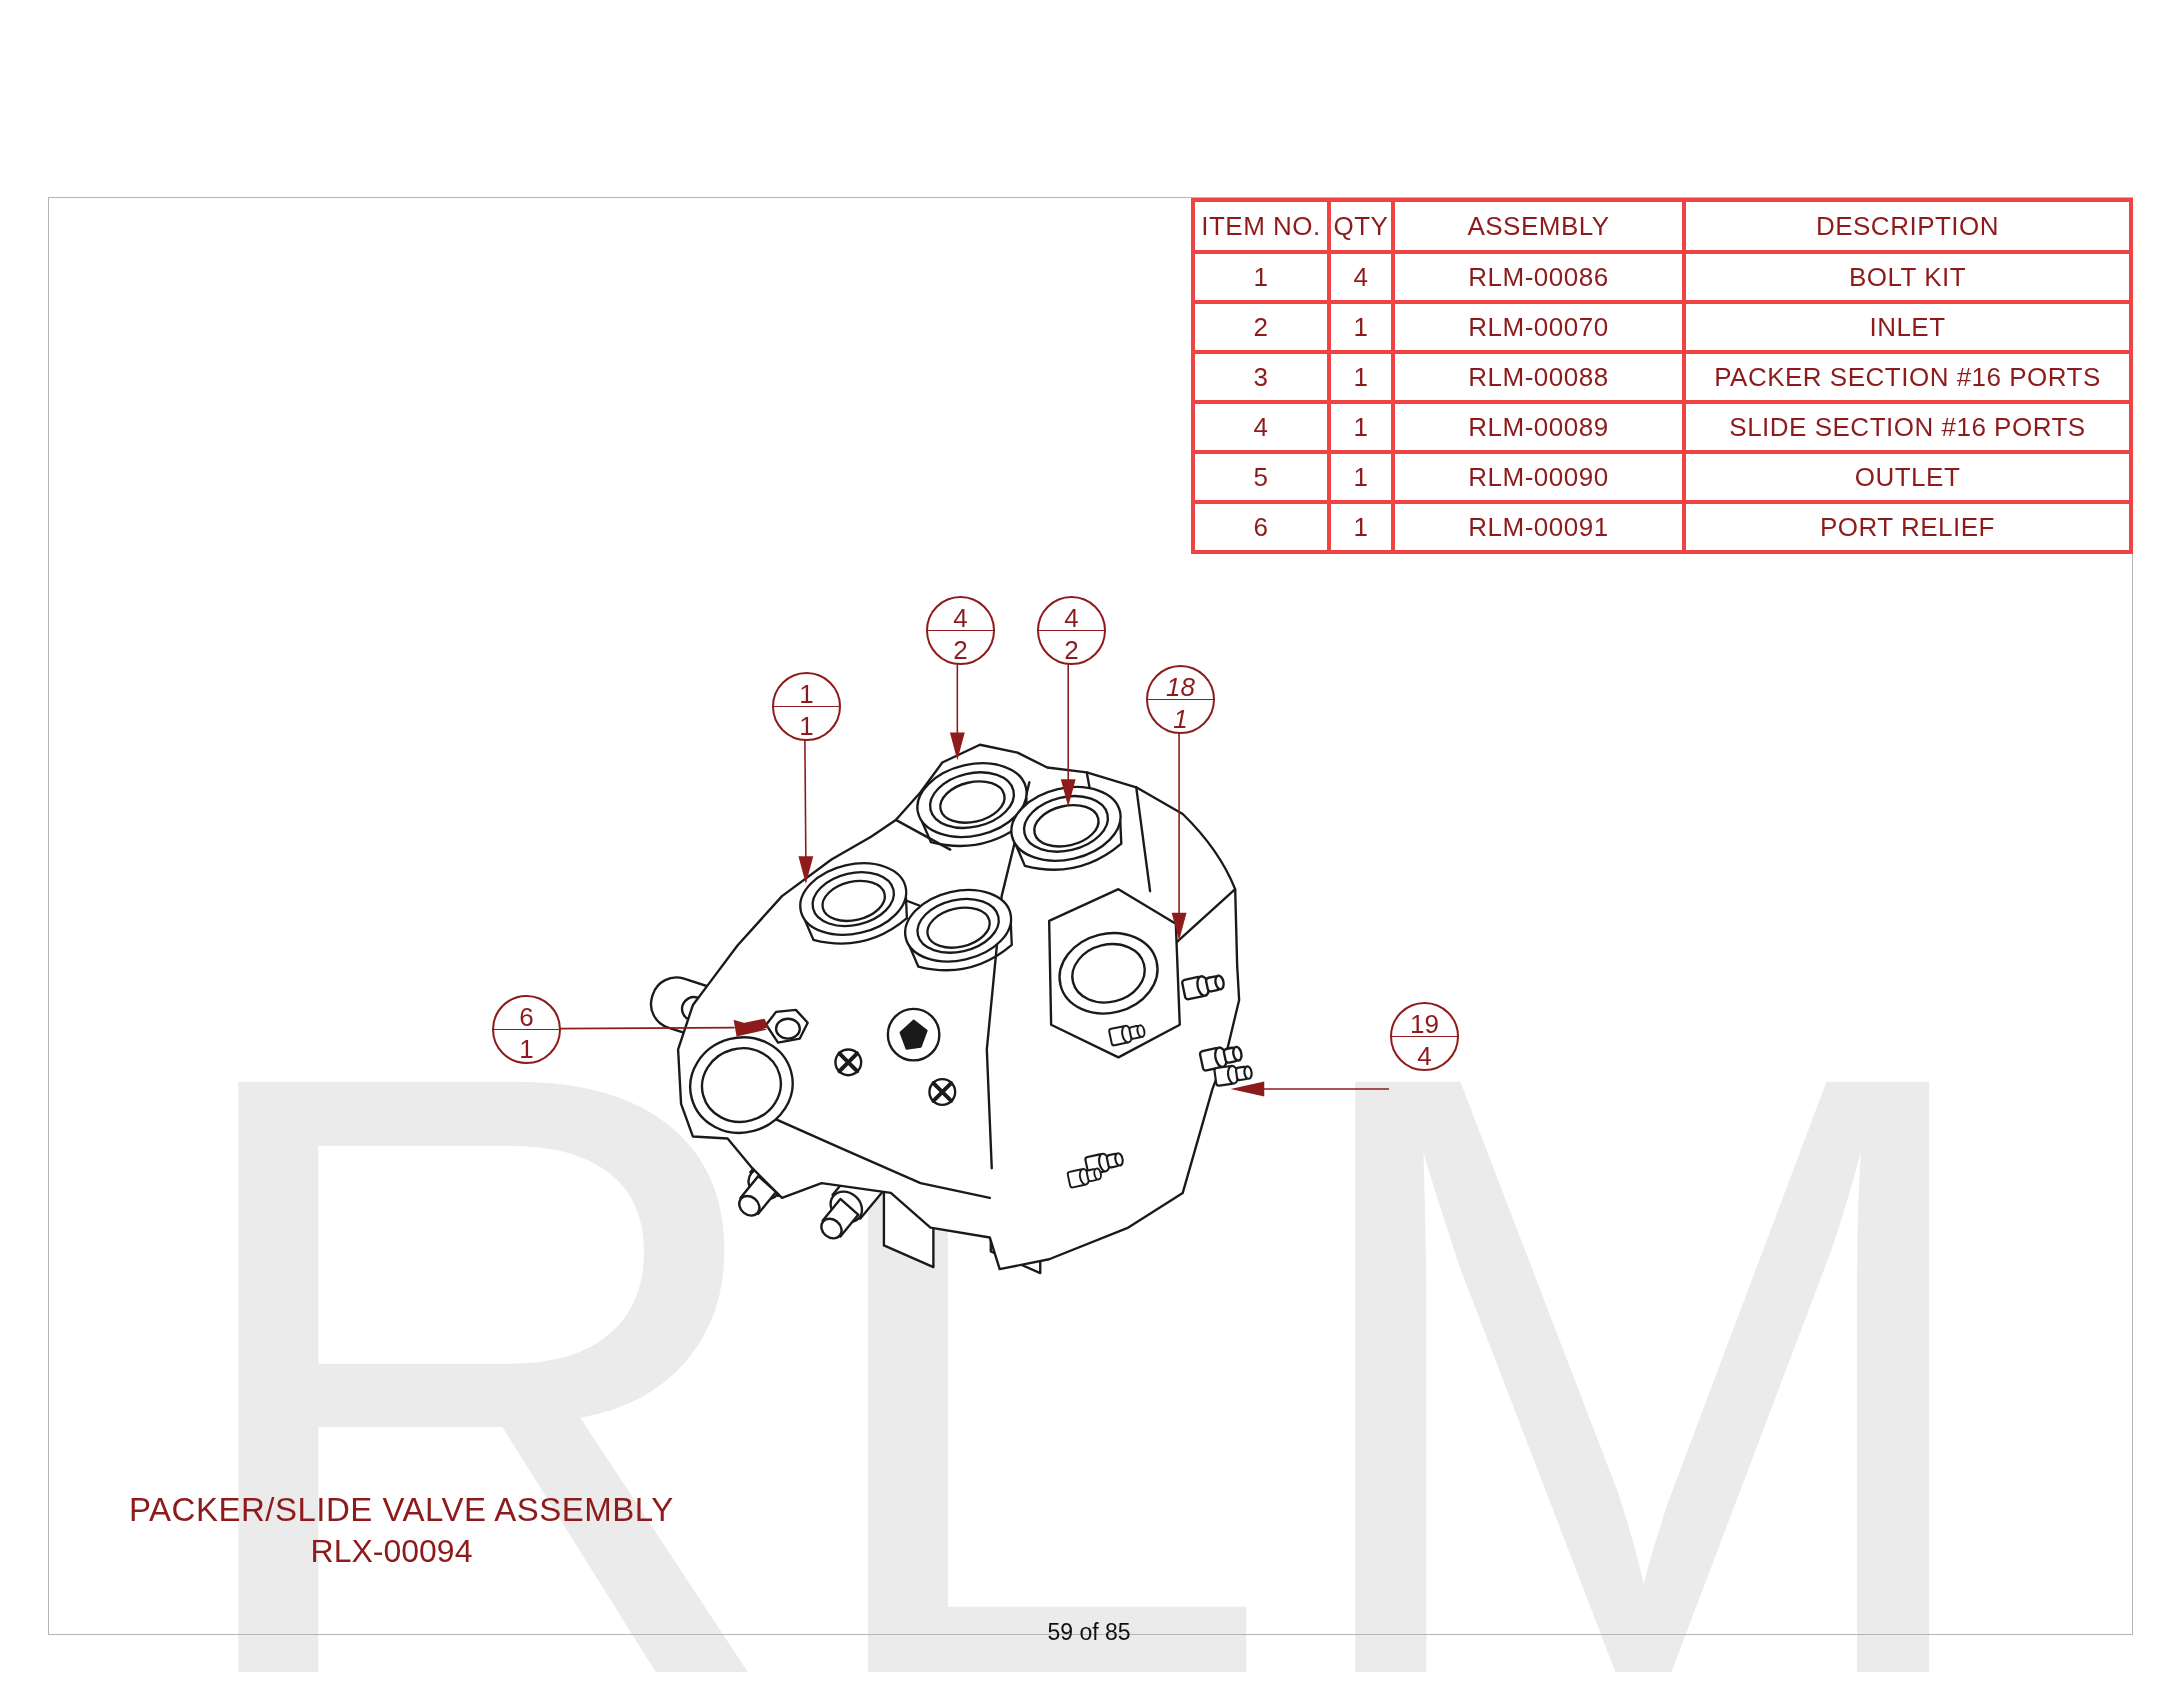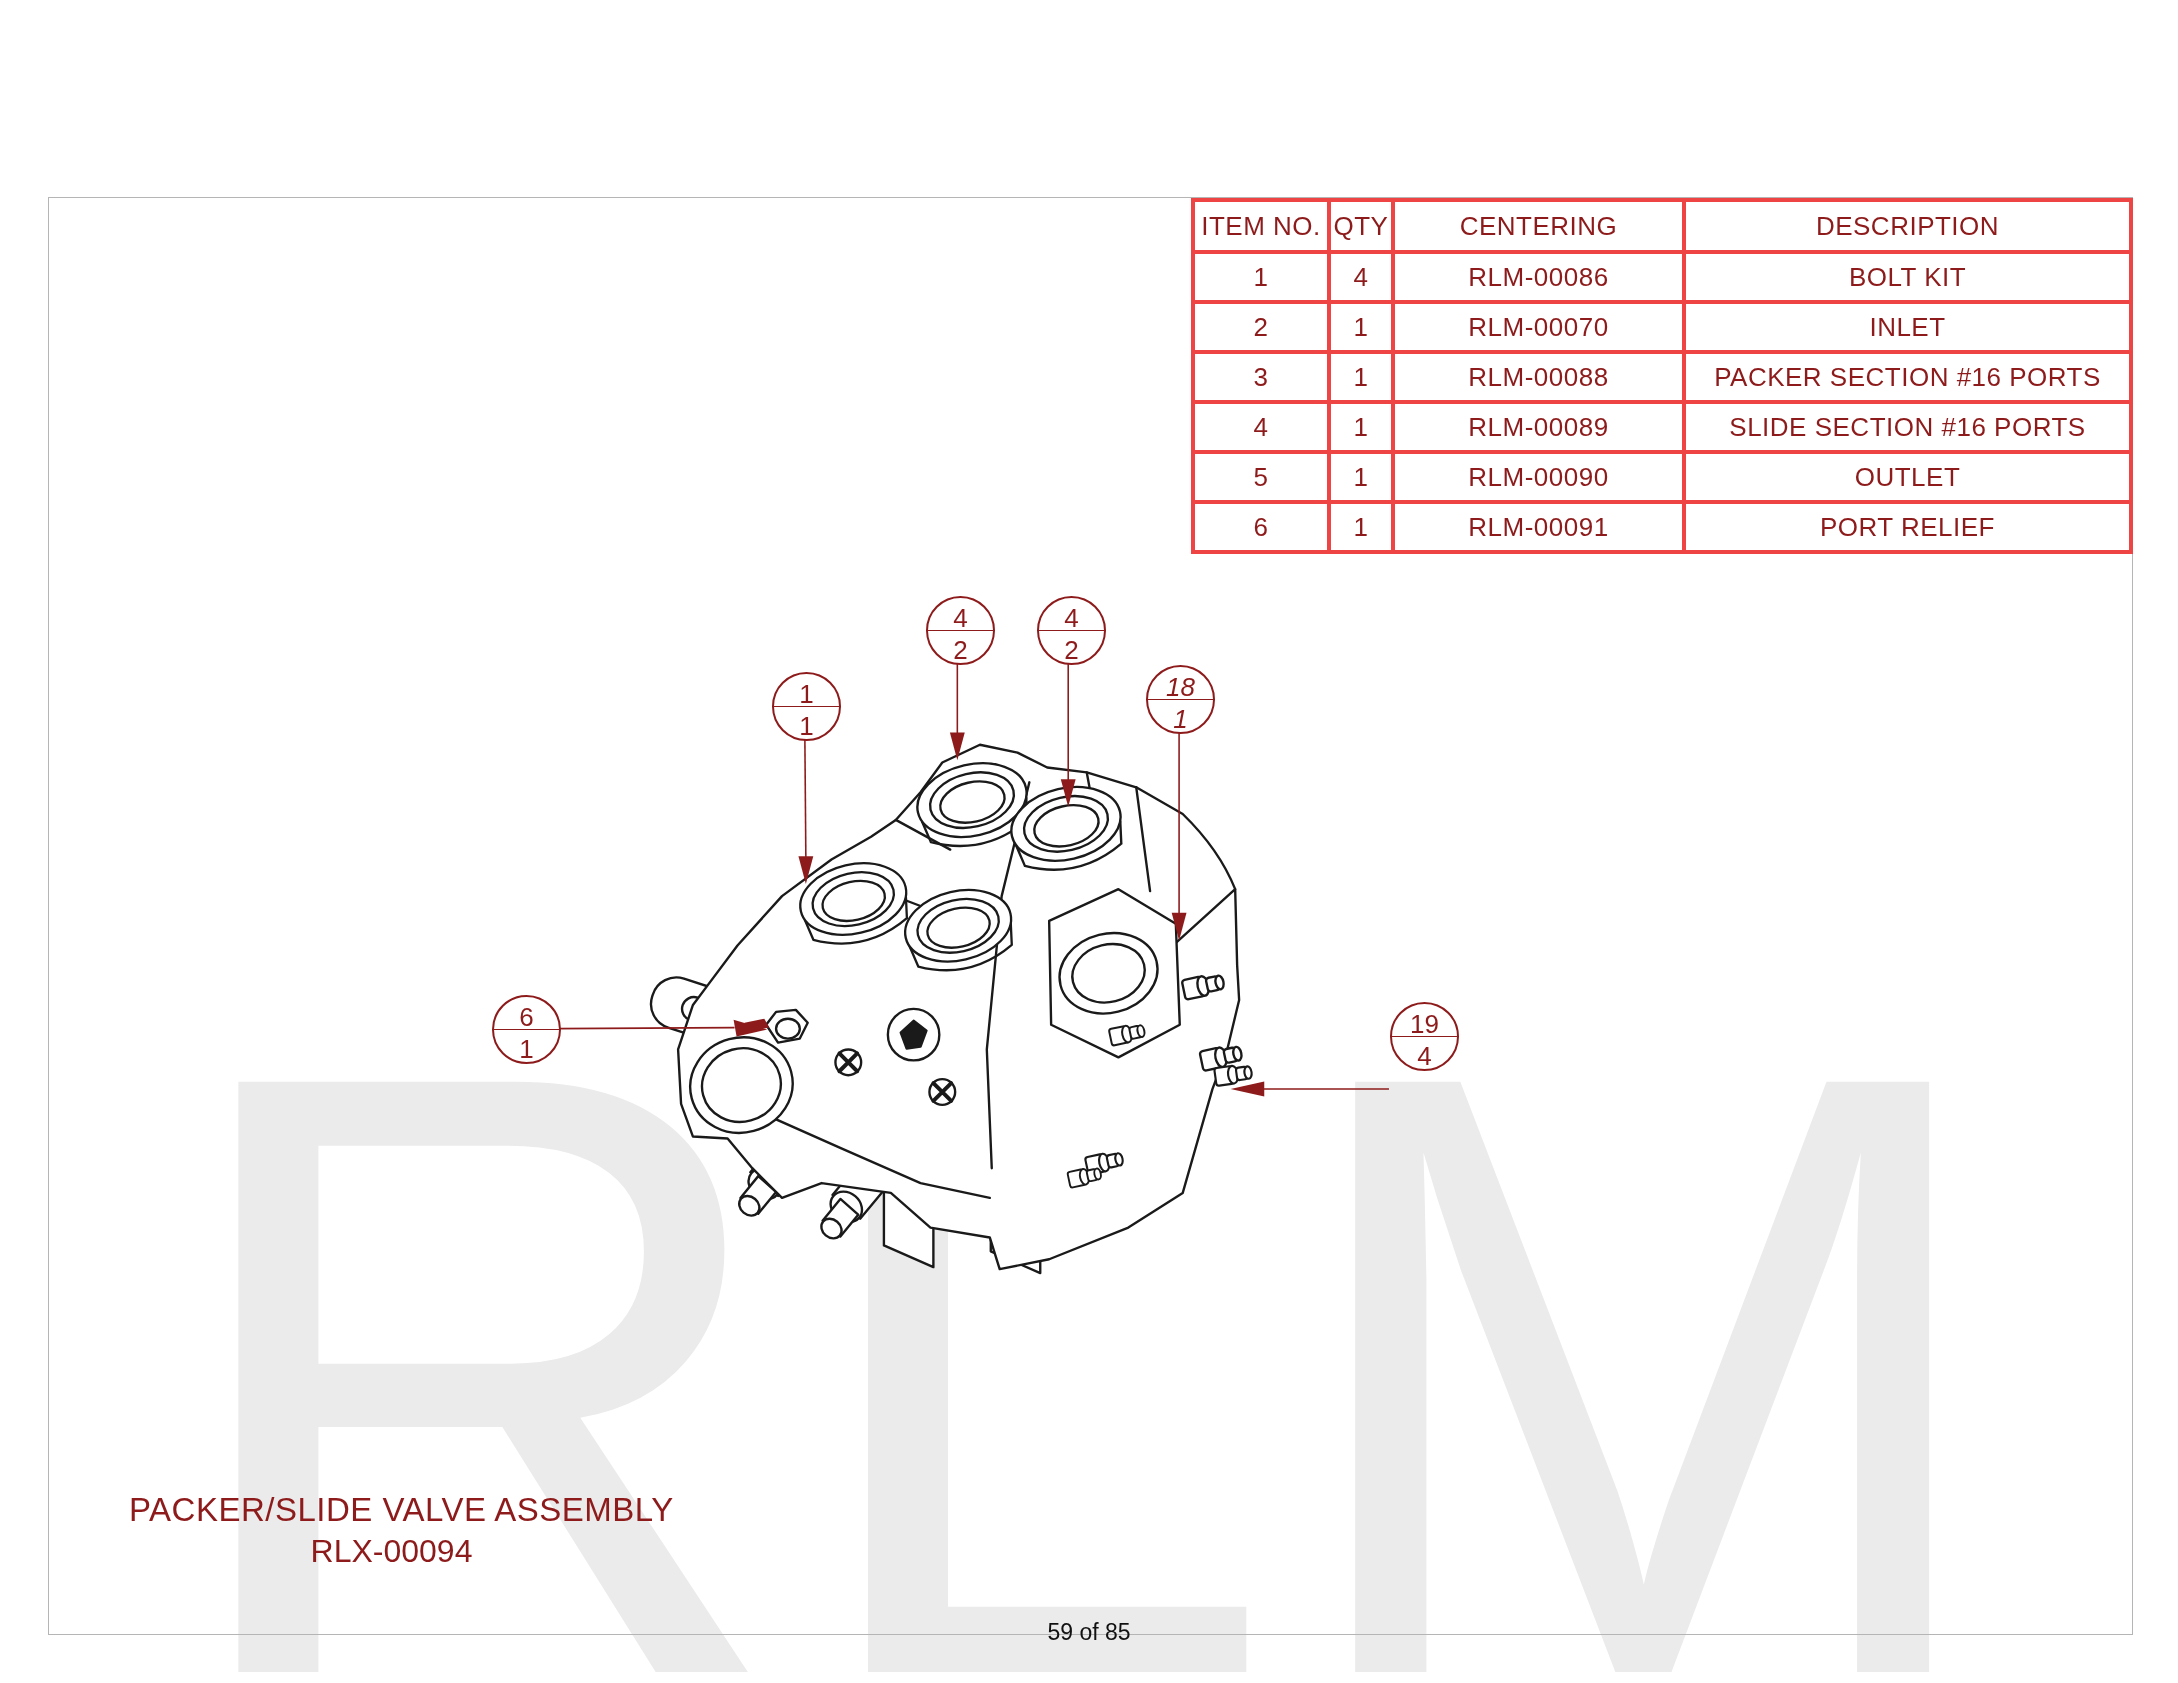--- a/index.html
+++ b/index.html
@@ -48,21 +48,21 @@
     <colgroup>
         <col style="width:136px">
         <col style="width:64px">
         <col style="width:291px">
         <col style="width:447px">
       </colgroup>
     <tbody>
         <tr>
       <th>ITEM NO.</th>
       <th>QTY</th>
-      <th>CENTERING</th>
+      <th>ASSEMBLY</th>
       <th>DESCRIPTION</th>
     </tr>
     <tr>
       <td>1</td>
           <td>4</td>
       <td>RLM-00086</td>
           <td>BOLT KIT</td>
     </tr>
     <tr>
       <td>2</td>

